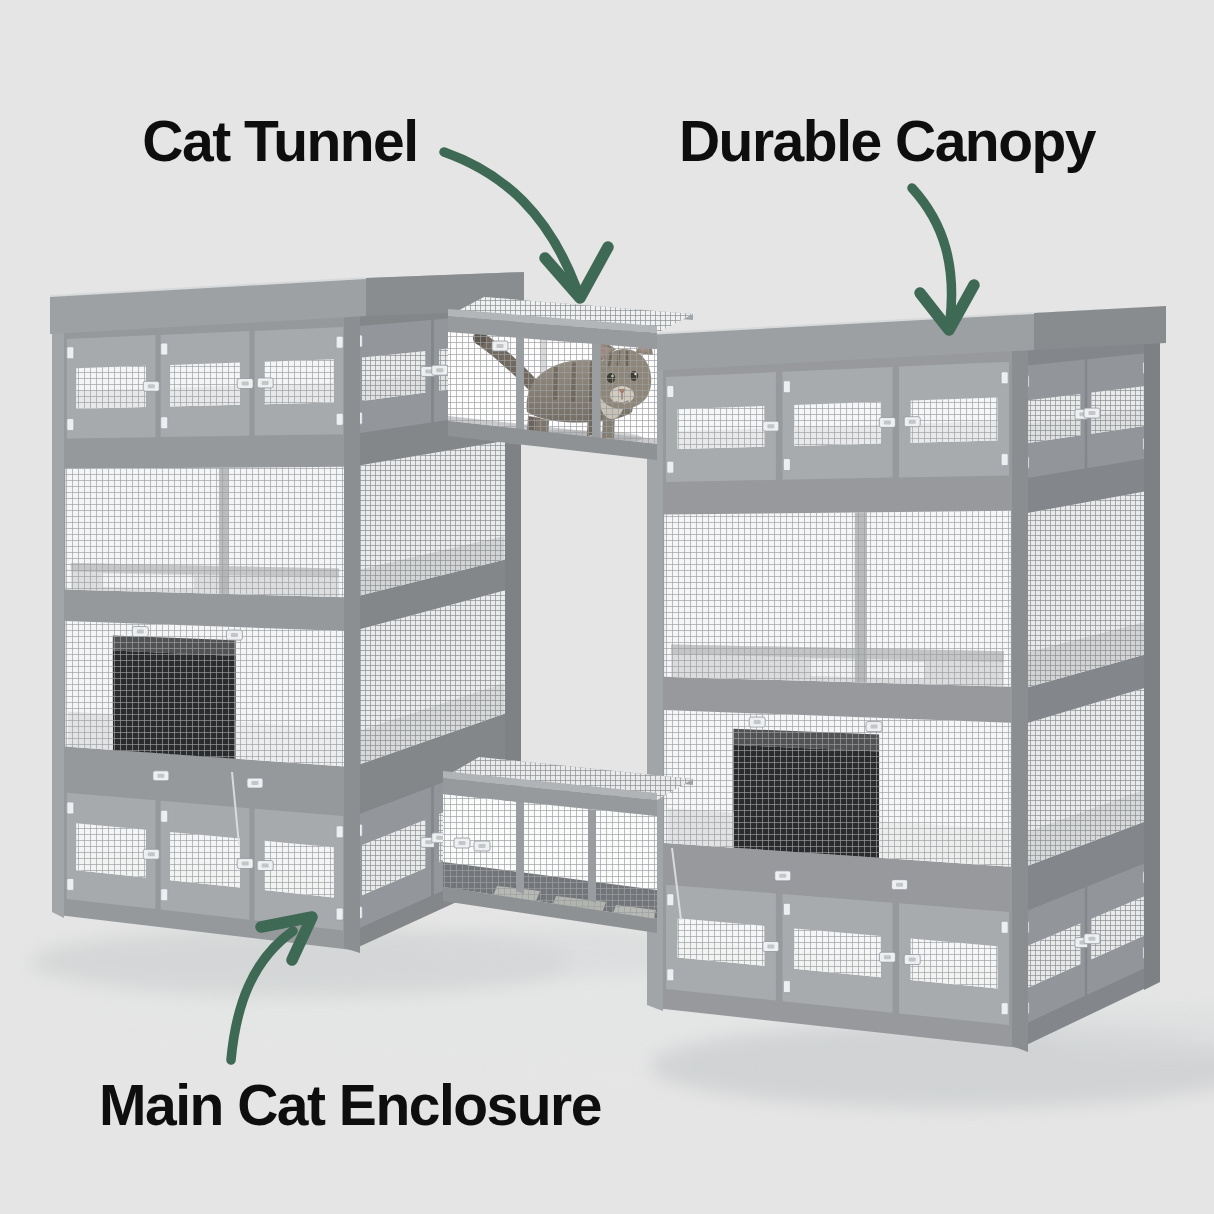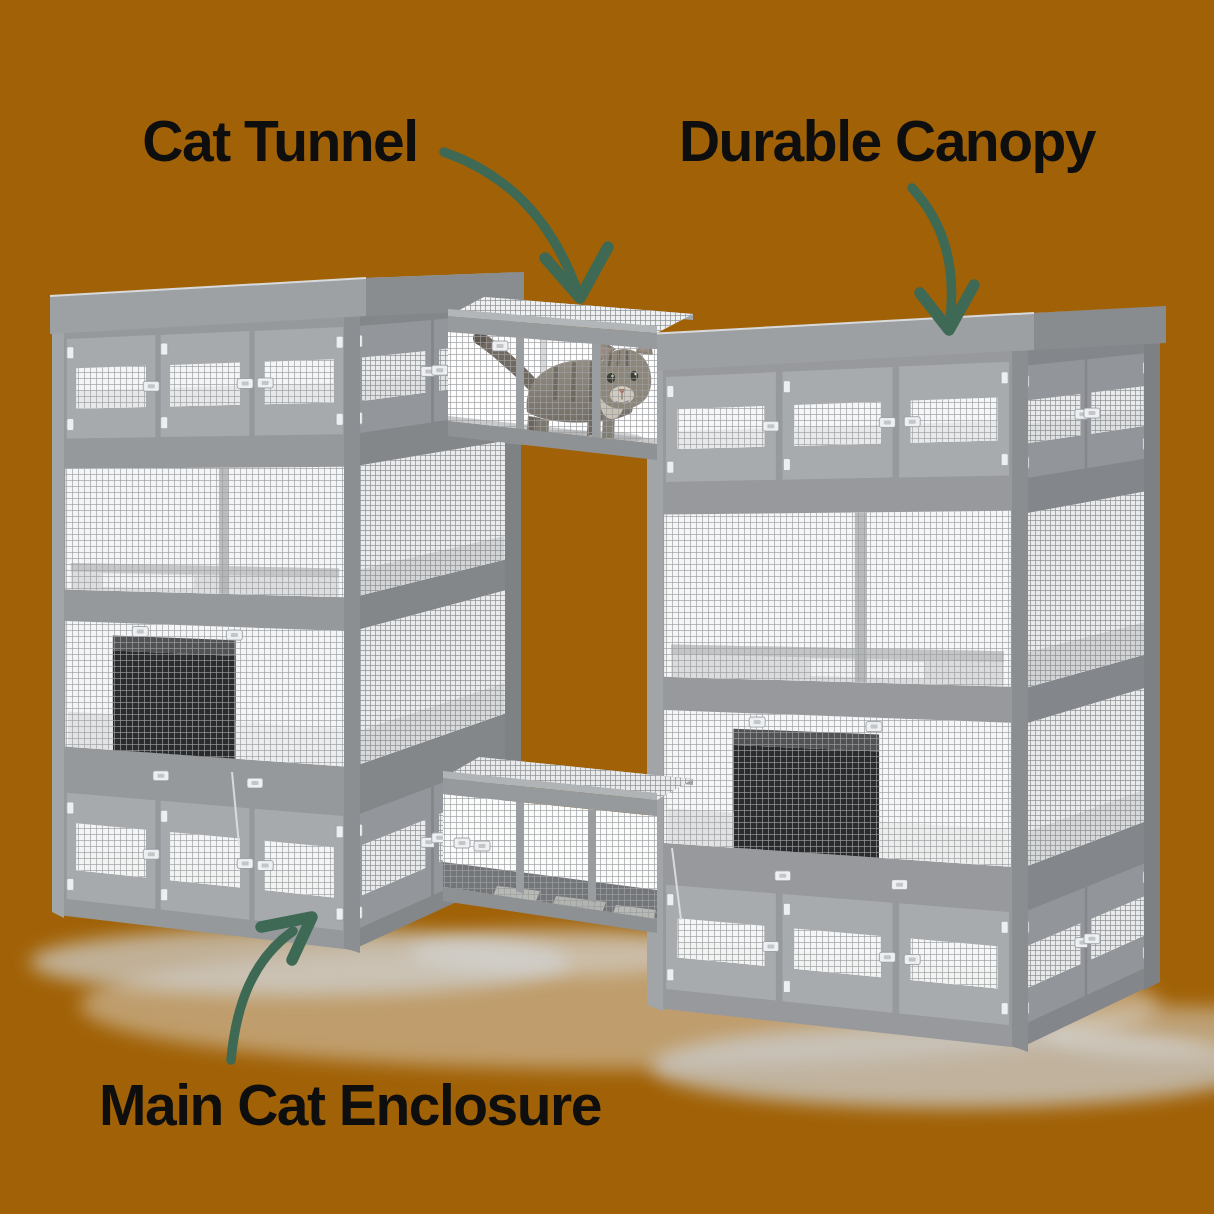--- a/index.html
+++ b/index.html
@@ -1,16 +1,16 @@
 <!DOCTYPE html>
 <html><head>
 <meta charset="utf-8">
 <style>
   html,body{margin:0;padding:0;background:#ffffff;width:1214px;height:1214px;overflow:hidden}
-  #stage{position:relative;width:1214px;height:1214px;background:#a16207}
+  #stage{position:relative;width:1214px;height:1214px;background:#e5e5e5}
   svg{display:block}
   .lbl{font-family:"Liberation Sans",sans-serif;font-weight:700;font-size:57px;fill:#0e0e0e;
        text-anchor:middle;letter-spacing:-1.5px}
   .arw{fill:none;stroke:#3e6954;stroke-width:9.5;stroke-linecap:round;stroke-linejoin:round}
   .arwh{fill:none;stroke:#3e6954;stroke-width:11.5;stroke-linecap:round;stroke-linejoin:round}
   .rod{stroke:#e0e2e3;stroke-width:2;opacity:.9}
 </style>
 </head>
 <body>
 

